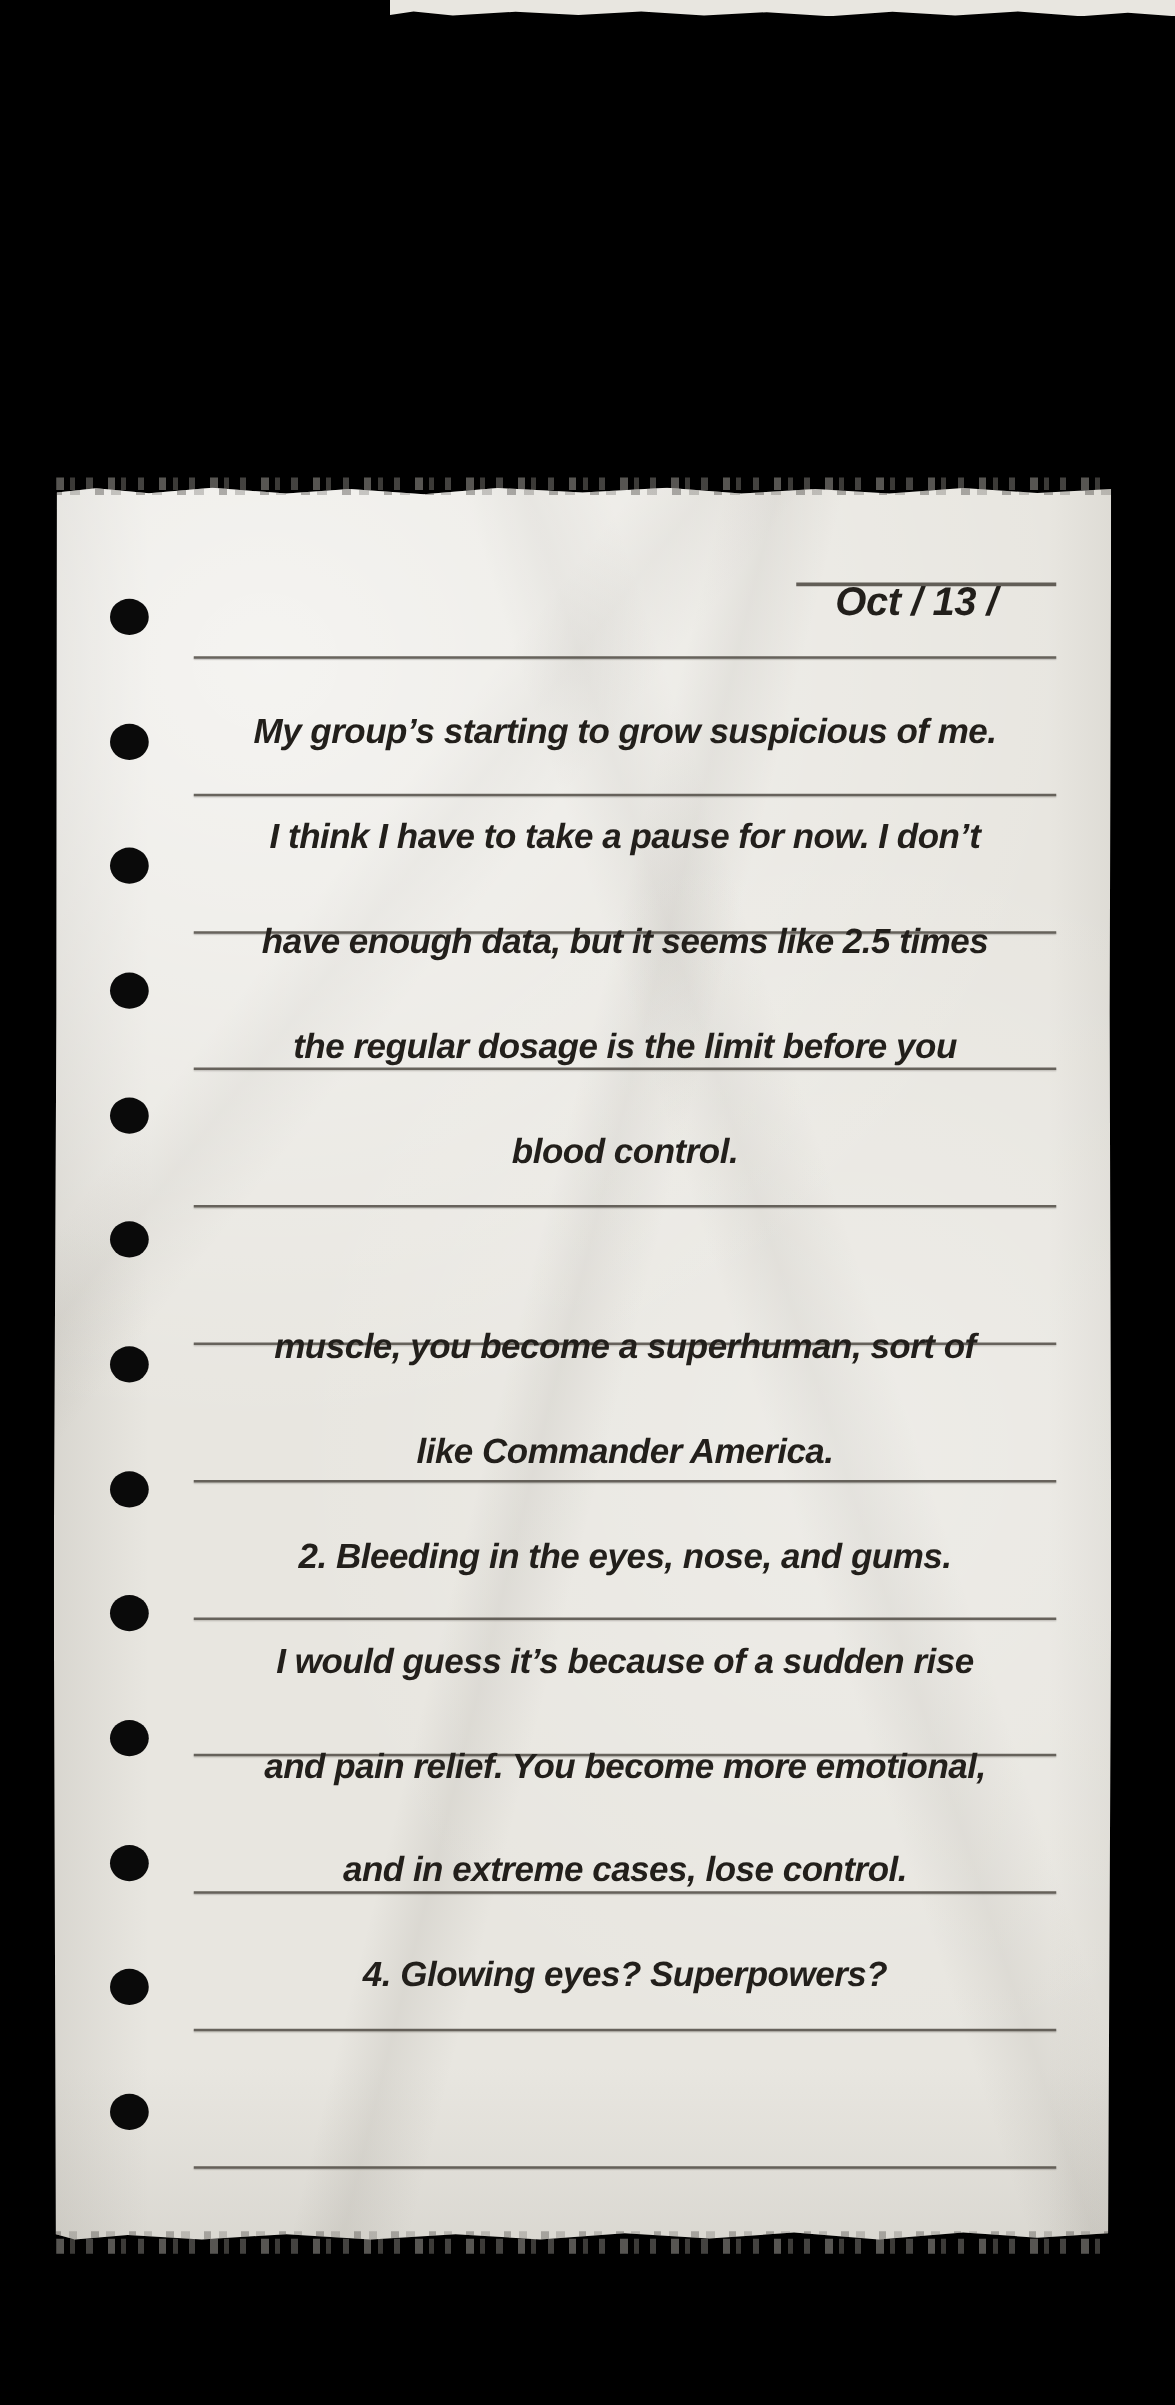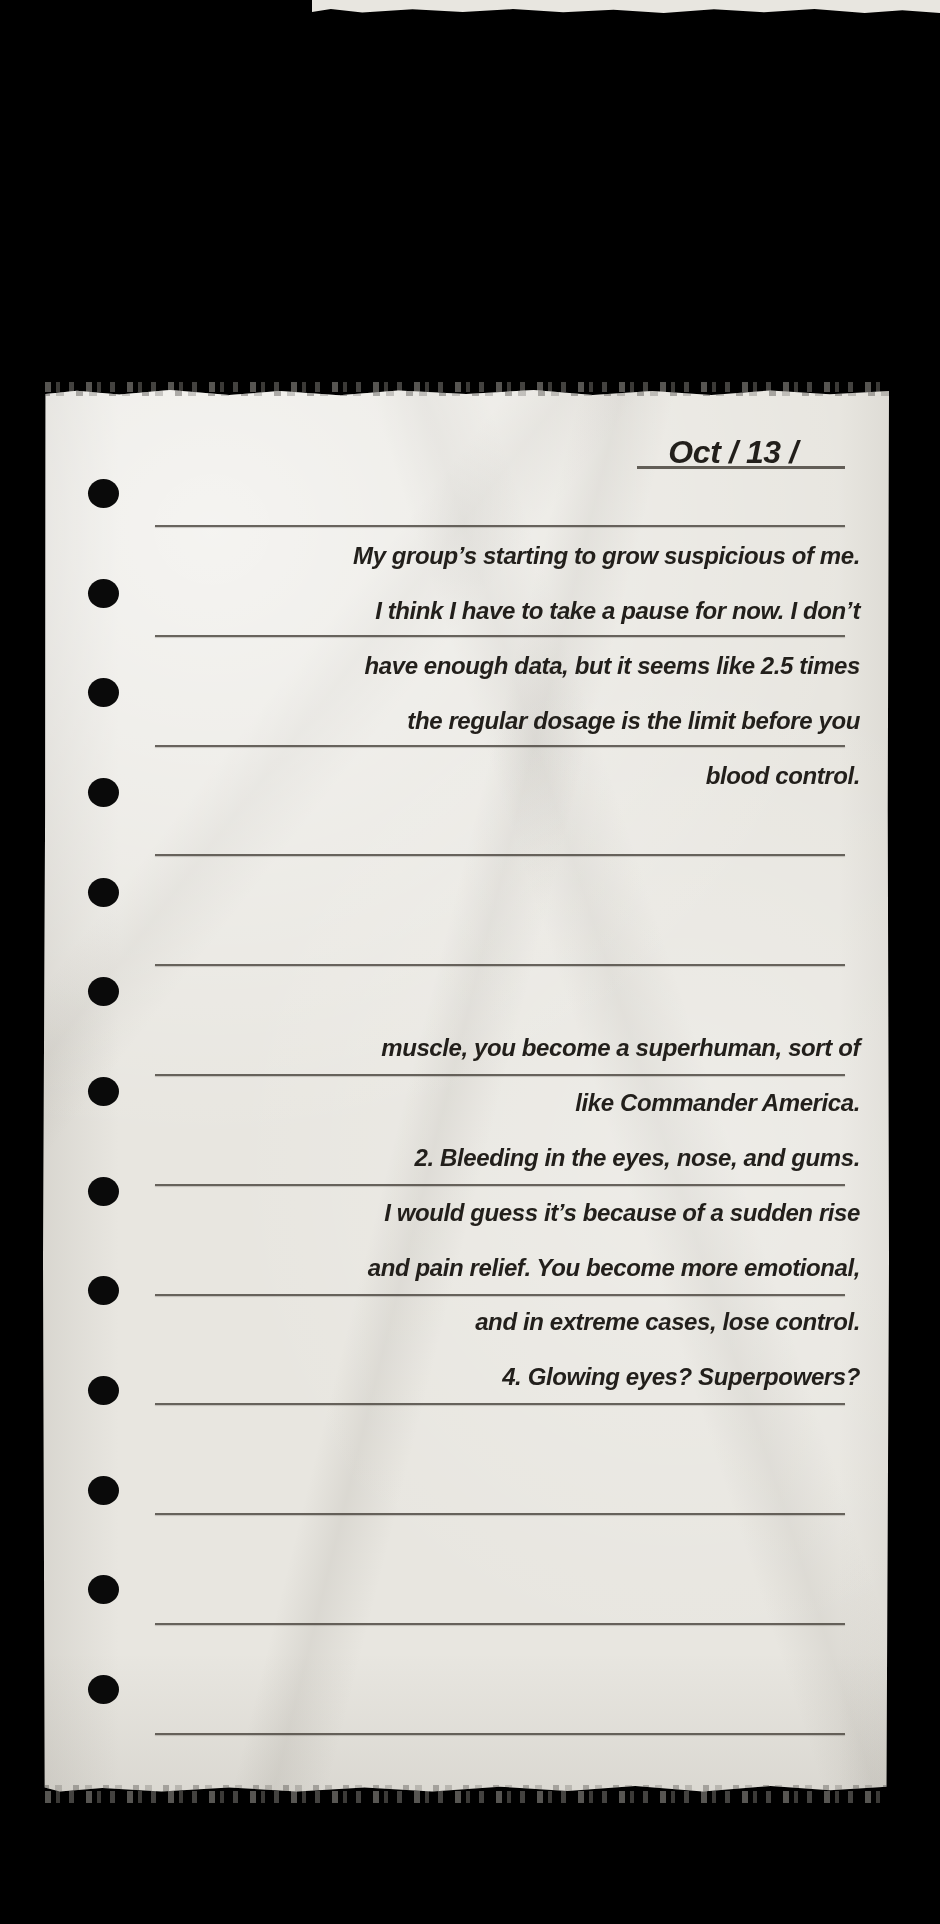--- a/index.html
+++ b/index.html
@@ -61,35 +61,35 @@
     position:absolute;left:45px;width:31px;height:29px;border-radius:50%;
     background:var(--hole,#0a0a0a);
   }
   .rule{
     position:absolute;left:112px;width:690px;height:2px;
     background:var(--rule,#4a453e);opacity:.82;
     box-shadow:0 1px 1px rgba(74,69,62,.3);
   }
   .hand{
     color:var(--ink,#221f1b);
-    font-style:italic;font-weight:700;letter-spacing:-0.4px;
+    font-style:italic;font-weight:700;letter-spacing:-0.4px;margin-top:29px;
   }
   .date-text{
     position:absolute;left:560px;top:39px;width:260px;height:48px;line-height:48px;
     font-size:32px;text-align:center;white-space:nowrap;
   }
   .date-underline{
     position:absolute;left:594px;top:77px;width:208px;height:3px;
     background:var(--rule,#4a453e);opacity:.85;
   }
   .text-block{position:absolute;left:97px;width:720px;}
   .entry-block{top:140px;}
   .effects-block{top:632px;}
   .text-row{
-    height:54.9px;line-height:54.9px;font-size:24px;text-align:right;white-space:nowrap;
+    height:54.9px;line-height:54.9px;font-size:28px;text-align:center;white-space:nowrap;
   }
 </style>
 </head>
 <body>
 
 <div class="stage">
   <div class="top-strip"></div>
   <div class="top-frays"></div>
   <div class="bottom-frays"></div>
 

